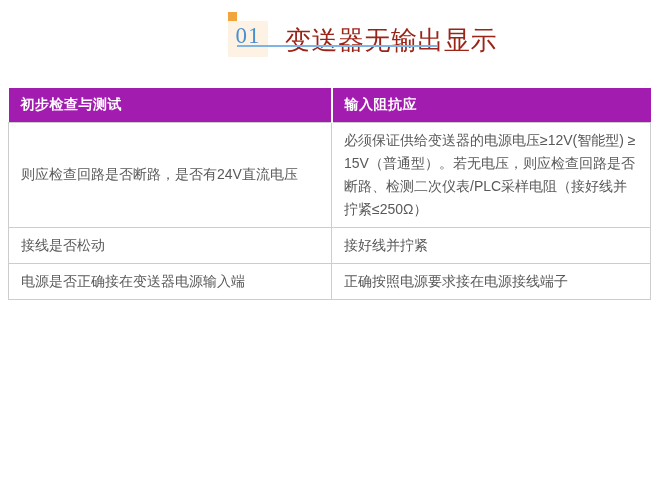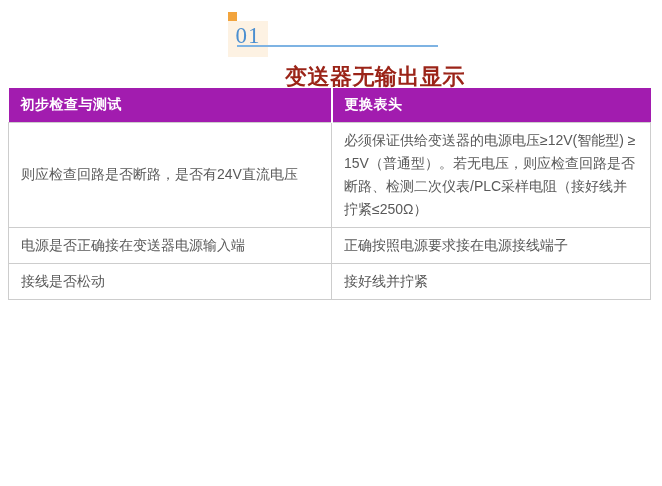--- a/index.html
+++ b/index.html
@@ -50,25 +50,24 @@
     font-family: "Liberation Serif", "DejaVu Serif", serif;
     font-size: 23px;
     color: #4C8FD0;
     letter-spacing: 1px;
   }
   .heading .title {
     position: absolute;
     left: 57px;
     top: 13px;
     white-space: nowrap;
-    font-size: 22px;
-    font-weight: bold;
+    font-size: 26px;
+    font-weight: normal;
     color: #9B2418;
     letter-spacing: 0.5px;
-    margin-top: 39px;
   }
   .heading .underline {
     position: absolute;
     left: 9px;
     top: 35px;
     width: 201px;
     height: 2px;
     background: #7EB3E3;
   }
 
@@ -118,32 +117,32 @@
     <div class="num-box"></div>
     <div class="num">01</div>
     <div class="title">变送器无输出显示</div>
     <div class="underline"></div>
   </div>
 
   <table class="tbl">
     <thead>
       <tr>
         <th class="col-check">初步检查与测试</th>
-        <th class="col-solution">更换表头</th>
+        <th class="col-solution">输入阻抗应</th>
       </tr>
     </thead>
     <tbody>
       <tr>
         <td>则应检查回路是否断路，是否有24V直流电压</td>
         <td>必须保证供给变送器的电源电压≥12V(智能型) ≥15V（普通型）。若无电压，则应检查回路是否断路、检测二次仪表/PLC采样电阻（接好线并拧紧≤250Ω）</td>
       </tr>
       <tr>
+        <td>接线是否松动</td>
+        <td>接好线并拧紧</td>
+      </tr>
+      <tr>
         <td>电源是否正确接在变送器电源输入端</td>
         <td>正确按照电源要求接在电源接线端子</td>
-      </tr>
-      <tr>
-        <td>接线是否松动</td>
-        <td>接好线并拧紧</td>
       </tr>
     </tbody>
   </table>
 
 </div>
 
 </body></html>

